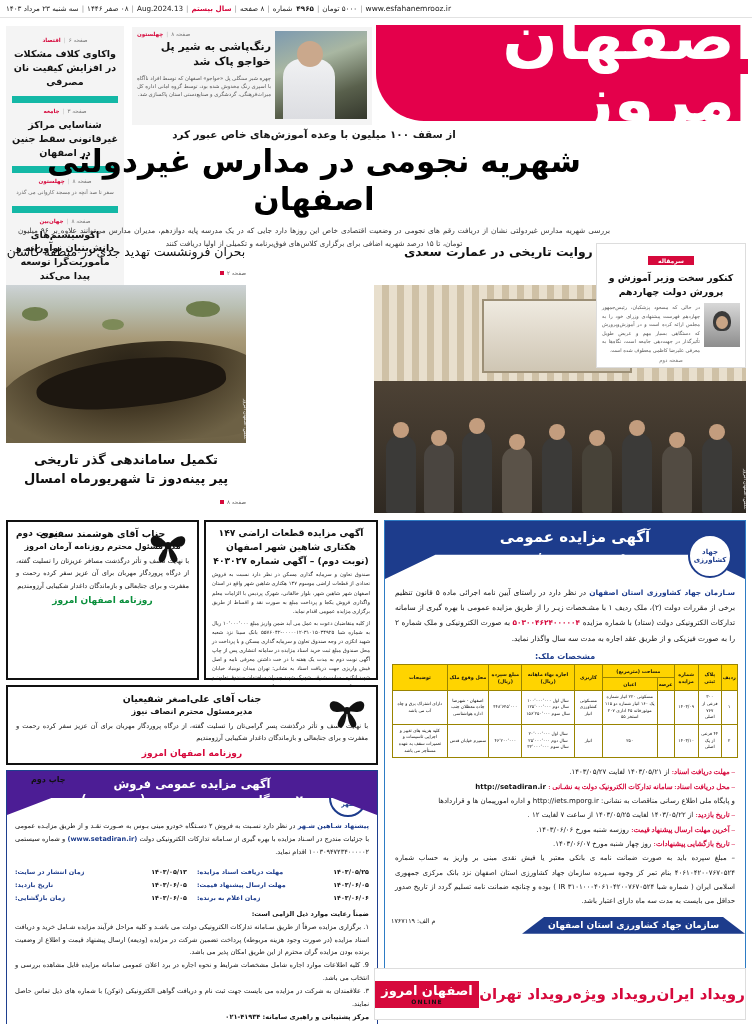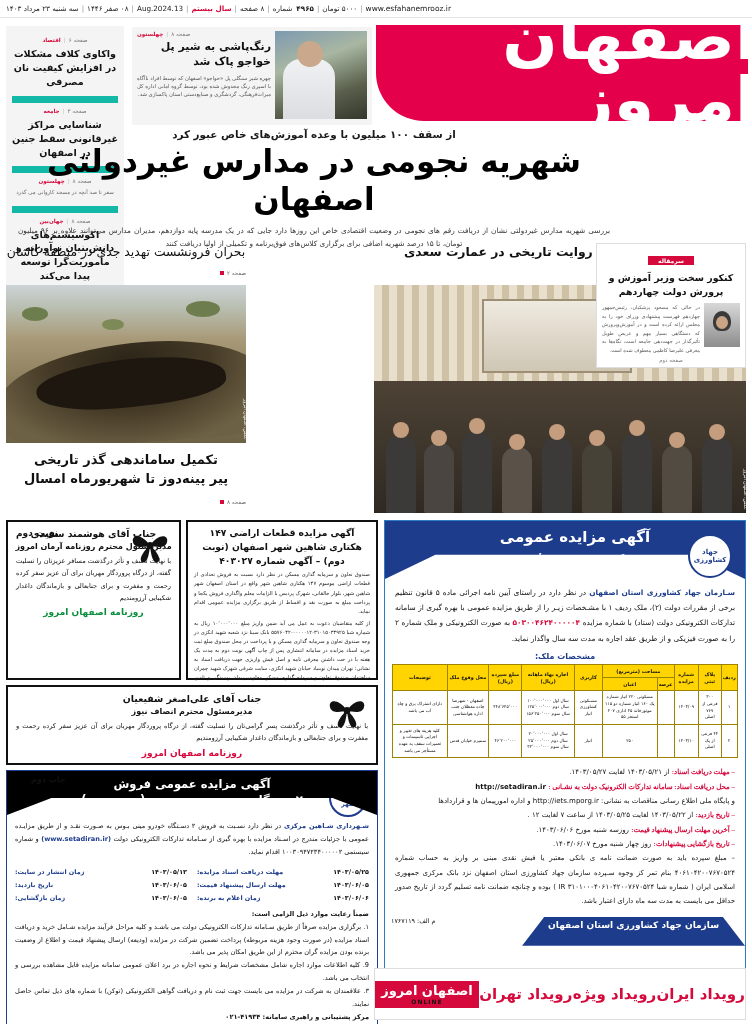--- a/index.html
+++ b/index.html
@@ -181,21 +181,21 @@
     position: absolute; right: 8px; top: 8px; width: 42px; height: 34px;
   }
   .obit h5 { font-size: 9.4px; color: #111; font-weight: bold; line-height: 1.4; }
   .obit .role { font-size: 8px; color: #111; margin-top: 2px; font-weight: bold;}
   .obit p { font-size: 6.6px; color: #111; line-height: 1.85; margin-top: 4px; text-align: justify; padding: 0 2px;}
   .obit .sig { font-size: 9px; color: #0a8f3c; font-weight: bold; margin-top: 3px; }
   .obit .sig.red { color: #d6093c; }
 
   .ad-blue { border: 1.5px solid #1e3f8f; background: #fff; position: relative; }
   .ad-blue .band {
-    background: #000000; color: #fff; direction: rtl; text-align: center;
+    background: #4c1d95; color: #fff; direction: rtl; text-align: center;
     padding: 5px 56px 6px 56px; font-weight: bold; line-height: 1.45; font-size: 11.5px;
     clip-path: polygon(0 0, 100% 0, 100% 100%, 88% 62%, 12% 62%, 0 100%);
     min-height: 44px;
   }
   .ad-blue .corner-l { position:absolute; top:4px; left:24px; font-size:8px; font-weight:bold; color:#111; }
   .ad-blue .seal {
     position: absolute; top: 8px; right: 10px; width: 38px; height: 38px;
     border-radius: 50%; border: 2px solid #1d3c8c; color: #1d3c8c;
     display:flex; align-items:center; justify-content:center; font-size:6px;
     font-weight:bold; text-align:center; line-height:1.1; background:#fff;
@@ -209,21 +209,21 @@
   .datecols .col { flex:1; }
   .datecols .row { display:flex; flex-direction: row-reverse; justify-content: space-between; font-size: 6.4px; line-height: 2; }
   .datecols .lbl { color: #1d3c8c; font-weight: bold; }
   .datecols .val { color: #111; font-weight: bold; }
 
   .signbar {
     margin: 4px 0 0 0; position: relative; height: 22px;
   }
   .signbar .chip {
     background: #1d3c8c; color: #fff; font-size: 9px; font-weight: bold;
-    display: inline-block; padding: 3px 26px 16px 26px;
+    display: inline-block; padding: 3px 26px 4px 26px;
     clip-path: polygon(10% 0, 90% 0, 100% 100%, 0 100%);
     direction: rtl;
   }
   .signbar .malef { position:absolute; left:6px; top:4px; font-size:6.4px; color:#111; direction: rtl;}
 
   
   .ad-black {
     border: 2px solid #111; background: #fff; padding: 4px 6px; direction: rtl;
   }
   .ad-black h5 { font-size: 9.2px; font-weight: bold; color: #111; text-align: center; line-height: 1.5; }
@@ -470,21 +470,21 @@
             <path d="M30 22 C20 30, 12 44, 20 46 C27 47, 29 32, 30 22 Z" fill="#111"></path>
             <path d="M30 22 C40 30, 48 44, 40 46 C33 47, 31 32, 30 22 Z" fill="#111"></path>
             <circle cx="30" cy="22" r="5" fill="#111"></circle>
           </svg>
           <h5>جناب آقای هوشمند سفیدی</h5>
           <div class="role">مدیرمسئول محترم روزنامه آرمان امروز</div>
           <p>با نهایت تأسف و تأثر درگذشت مسافر عزیزتان را تسلیت گفته، از درگاه پروردگار مهربان برای آن عزیز سفر کرده رحمت و مغفرت و برای جنابعالی و بازماندگان داغدار شکیبایی آرزومندیم</p>
           <div class="sig">روزنامه اصفهان امروز</div>
         </div>
 
-        <div class="ad-black" style="width:192px;">
+        <div class="ad-black" style="width:174px;">
           <h5>آگهی مزایده قطعات اراضی ۱۴۷ هکتاری شاهین شهر اصفهان (نوبت دوم) – آگهی شماره ۴۰۳۰۲۷</h5>
           <p>صندوق تعاون و سرمایه گذاری مسکن در نظر دارد نسبت به فروش تعدادی از قطعات اراضی موسوم ۱۴۷ هکتاری شاهین شهر واقع در استان اصفهان شهر شاهین شهر، بلوار خالقانی، شهرک پردیس با الزامات معلم واگذاری فروش یکجا و پرداخت مبلغ به صورت نقد و اقساط از طریق برگزاری مزایده عمومی اقدام نماید.</p>
           <p>از کلیه متقاضیان دعوت به عمل می آید ضمن واریز مبلغ ۱۰٬۰۰۰٬۰۰۰ ریال به شماره شبا ۳۱۰۱۵۰۳۴۹۲۵-۰۰۰۰۰۱۲-۵۵۷۶۰۴۲ بانک سینا نزد شعبه شهید اتکزی در وجه صندوق تعاون و سرمایه گذاری مسکن و با پرداخت در محل صندوق مبلغ ثبت خرید اسناد مزایده در سامانه انتشاری پس از چاپ آگهی نوبت دوم به مدت یک هفته با در خت داشتن معرفی نامه و اصل فیش واریزی جهت دریافت اسناد به نشانی: تهران میدان نوبنیاد خیابان شهید اتکزی، سایت شرقی شهرک شهید چمران ساختمان صندوق تعاون و سرمایه گذاری مسکن معاونت پیمان رسیدگی و تامین مراجعه و با با شماره تلفن ۰۲۱۲۲۱۲۹۴۴۴ - ۰۲۱۲۲۱۳۹۴۴۴ تماس حاصل نمایند.</p>
           <p>نوری مبلغ تضمین: سپرده شرکت در مزایده به میزان ۵ درصد مبلغ پیشنهادی بصورت چک ثبت شده بانکی</p>
         </div>
       </div>
 
       <div class="obit" style="height:118px;">
         <svg class="ribbon" viewBox="0 0 60 48">
           <path d="M30 22 C18 4, 2 6, 6 18 C9 27, 22 24, 30 22 Z" fill="#111"></path>
@@ -500,21 +500,21 @@
       </div>
 
       <div class="ad-blue" style="flex:1;position:relative;">
         <div class="seal">شهرداری شاهین شهر</div>
         <div class="band">
           <div>آگهی مزایده عمومی فروش</div>
           <div>۲ دستگاه خودرو مینی بوس (نوبت دوم)</div>
         </div>
         <div class="corner-l">چاپ دوم</div>
         <div class="ad-body">
-          <span class="blue">شـهرداری شـاهین مرکزی</span>
+          <span class="blue">پیشنهاد شـاهین شـهر</span>
           <span>در نظر دارد نسـبت به فروش ۲ دسـتگاه خودرو مینی بـوس به صـورت نقـد و از طریق مزایـده عمومی با جزئیات مندرج در اسـناد مزایده با بهره گیری از سـامانه تدارکات الکترونیکی دولت</span>
           <span class="blue ltr">(www.setadiran.ir)</span>
           <span>و شماره سیستمی ۱۰۰۳۰۹۴۷۲۳۴۰۰۰۰۰۲ اقدام نماید.</span>
         </div>
         <div class="datecols">
           <div class="col">
             <div class="row">
               <span class="lbl">زمان انتشار در سایت:</span>
               <span class="val">۱۴۰۳/۰۵/۱۳</span>
             </div>

